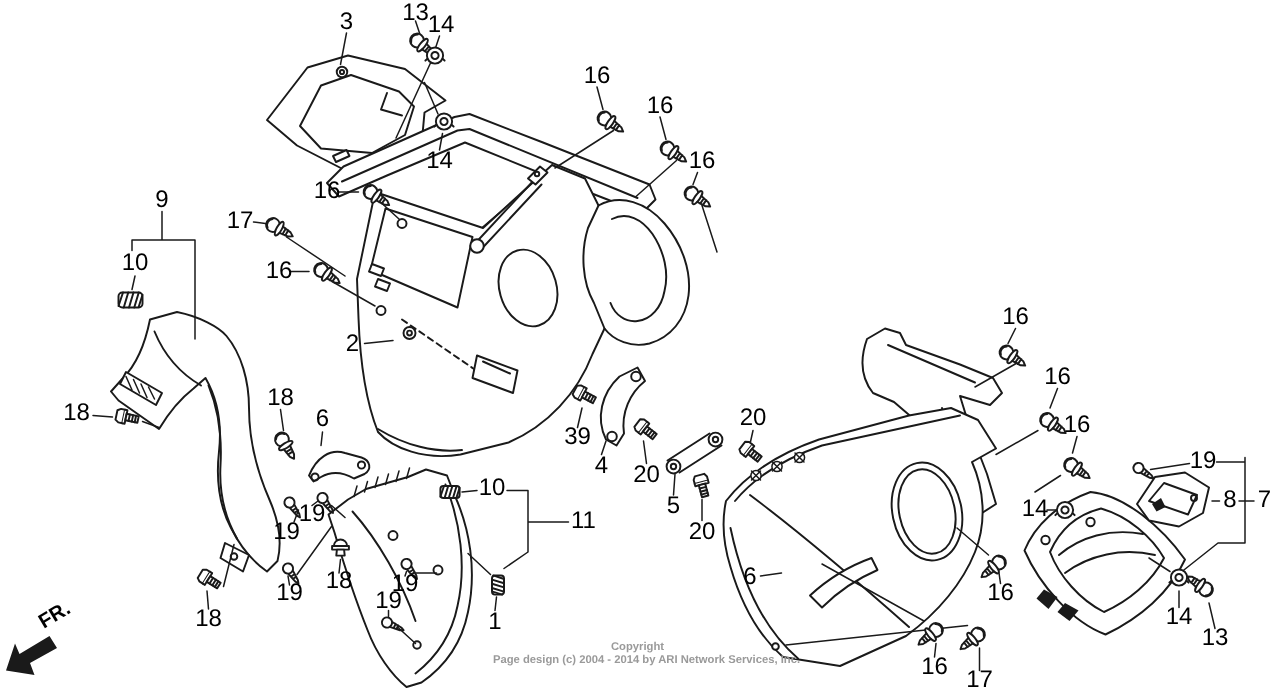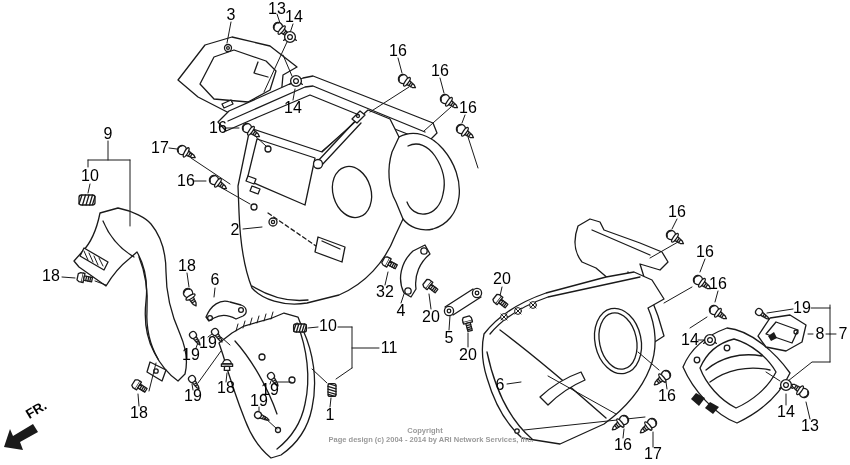--- a/index.html
+++ b/index.html
@@ -249,21 +249,21 @@
       <div class="co" style="left: 468px; top: 108px;">16</div>
       <div class="co" style="left: 218px; top: 128px;">16</div>
       <div class="co" style="left: 160px; top: 148px;">17</div>
       <div class="co" style="left: 186px; top: 181px;">16</div>
       <div class="co" style="left: 108px; top: 134px;">9</div>
       <div class="co" style="left: 90px; top: 176px;">10</div>
       <div class="co" style="left: 235px; top: 230px;">2</div>
       <div class="co" style="left: 51px; top: 276px;">18</div>
       <div class="co" style="left: 187px; top: 266px;">18</div>
       <div class="co" style="left: 215px; top: 280px;">6</div>
-      <div class="co" style="left: 385px; top: 292px;">32</div>
+      <div class="co" style="left: 385px; top: 292px;">39</div>
       <div class="co" style="left: 401px; top: 311px;">4</div>
       <div class="co" style="left: 431px; top: 317px;">20</div>
       <div class="co" style="left: 449px; top: 338px;">5</div>
       <div class="co" style="left: 468px; top: 355px;">20</div>
       <div class="co" style="left: 502px; top: 279px;">20</div>
       <div class="co" style="left: 389px; top: 348px;">11</div>
       <div class="co" style="left: 328px; top: 326px;">10</div>
       <div class="co" style="left: 330px; top: 415px;">1</div>
       <div class="co" style="left: 208px; top: 343px;">19</div>
       <div class="co" style="left: 191px; top: 355px;">19</div>

